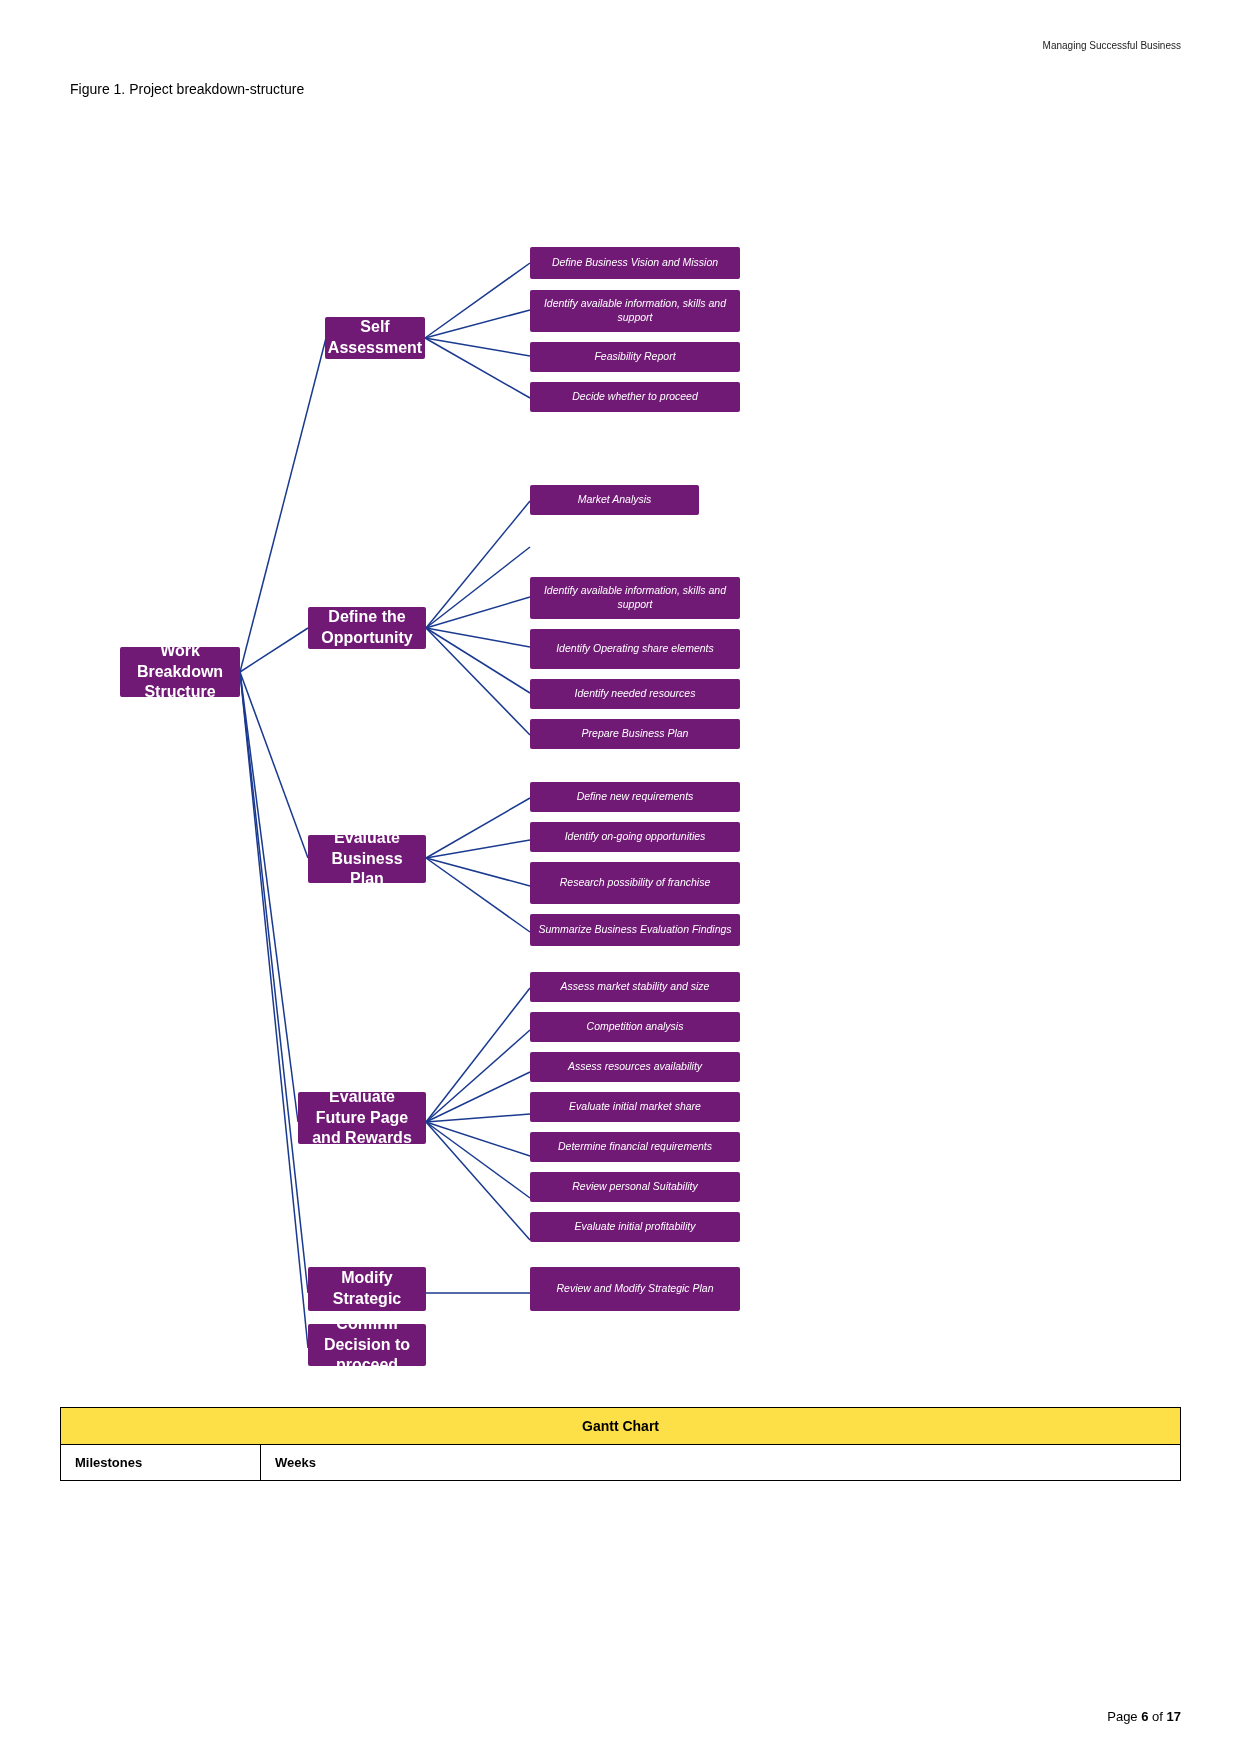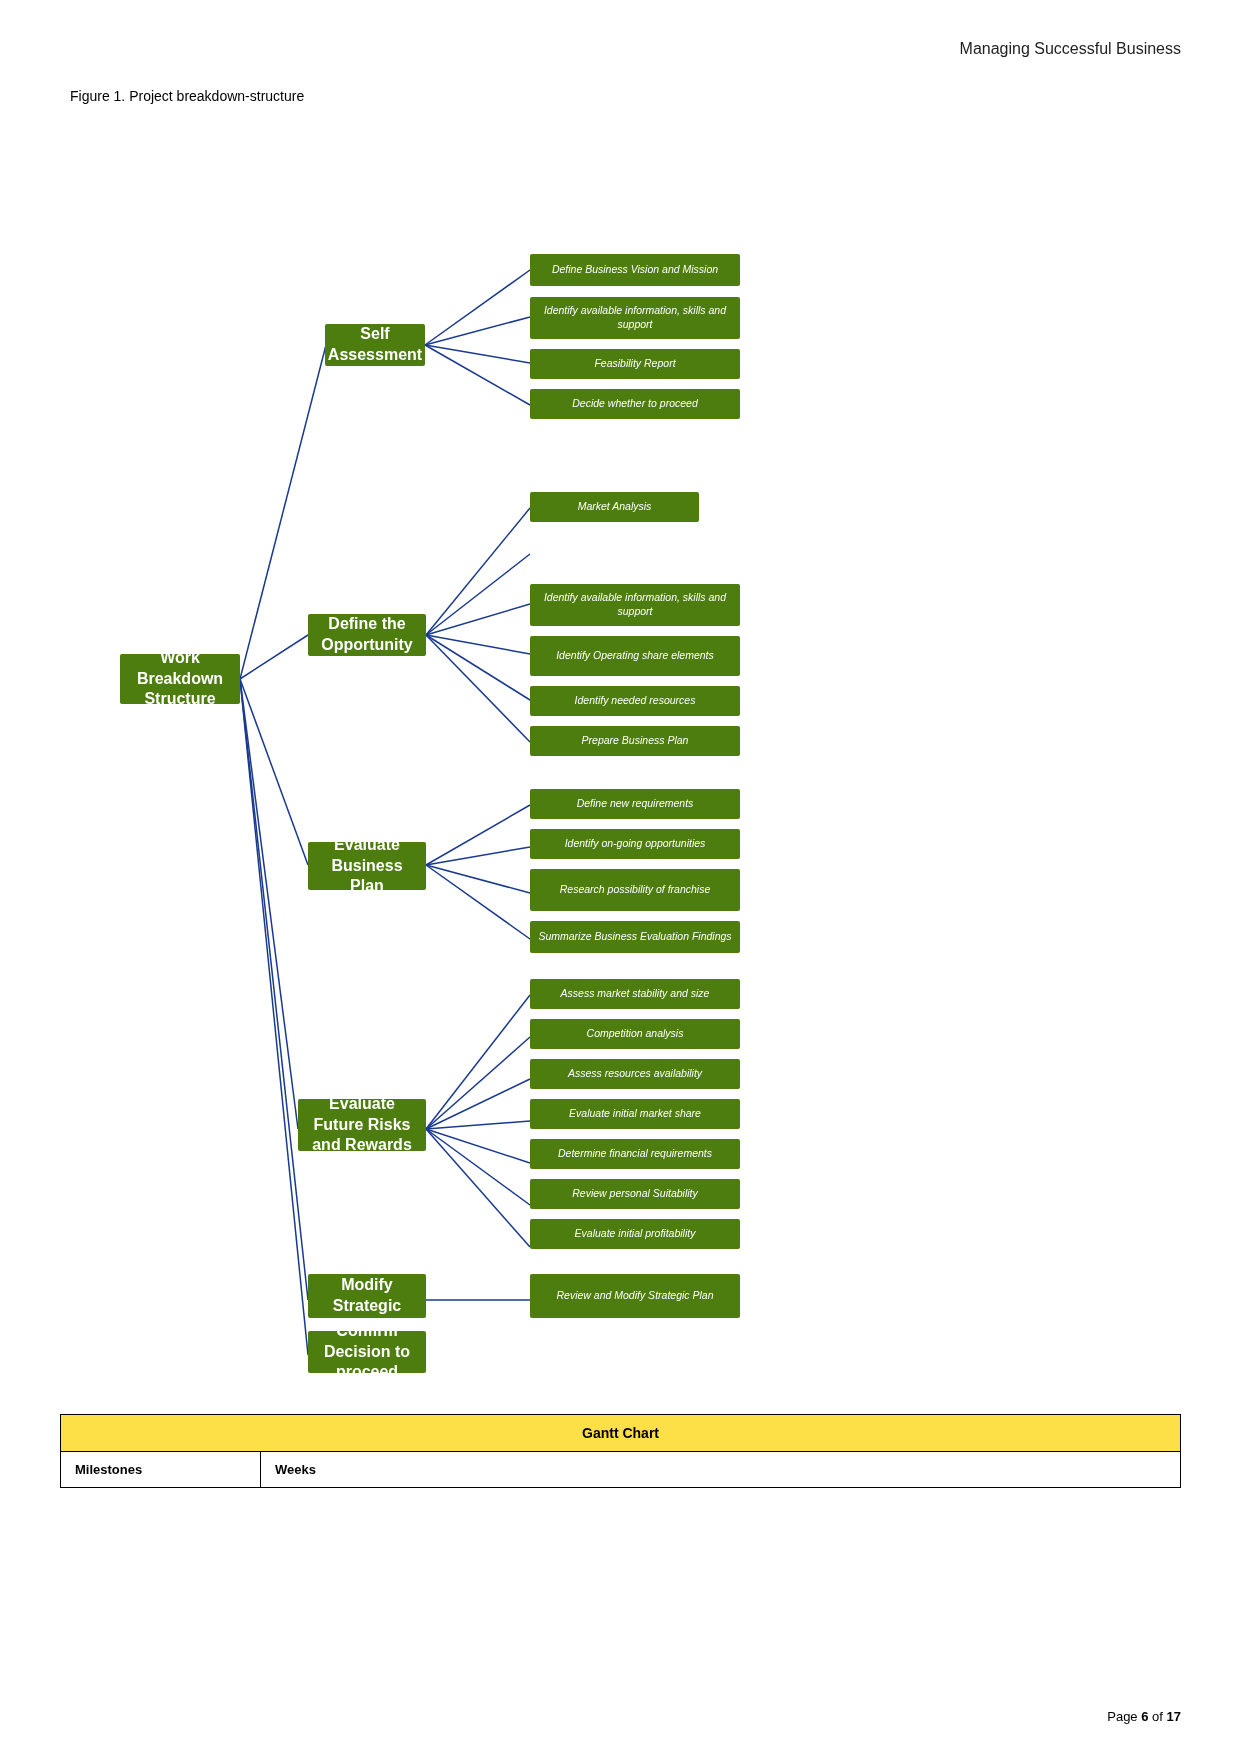--- a/index.html
+++ b/index.html
@@ -8,21 +8,21 @@
       font-family: Arial, sans-serif;
       width: 1241px;
       min-height: 1754px;
       position: relative;
       padding: 40px 60px;
       color: #000;
     }
 
     .page-header {
       text-align: right;
-      font-size: 16px;
+      font-size: 10px;
       margin-bottom: 30px;
       color: #222;
     }
 
     .figure-title {
       font-size: 14px;
       font-weight: normal;
       margin-bottom: 20px;
       margin-left: 10px;
     }
@@ -37,21 +37,21 @@
     svg.diagram-svg {
       position: absolute;
       top: 0; left: 0;
       width: 100%;
       height: 100%;
       overflow: visible;
     }
 
     .node-box {
       position: absolute;
-      background: #4d7c0f;
+      background: #701a75;
       color: #fff;
       font-size: 10.5px;
       font-style: italic;
       text-align: center;
       display: flex;
       align-items: center;
       justify-content: center;
       border-radius: 2px;
       padding: 4px 6px;
       line-height: 1.3;
@@ -198,21 +198,21 @@
     Identify on-going opportunities
   </div>
   <div class="node-box" style="left:470px;top:745px;width:210px;height:42px;">
     Research possibility of franchise
   </div>
   <div class="node-box" style="left:470px;top:797px;width:210px;height:32px;">
     Summarize Business Evaluation Findings
   </div>
 
   <div class="node-box bold-label" style="left:238px;top:975px;width:128px;height:52px;">
-    Evaluate Future Risks and Rewards
+    Evaluate Future Page and Rewards
   </div>
 
   <div class="node-box" style="left:470px;top:855px;width:210px;height:30px;">
     Assess market stability and size
   </div>
   <div class="node-box" style="left:470px;top:895px;width:210px;height:30px;">
     Competition analysis
   </div>
   <div class="node-box" style="left:470px;top:935px;width:210px;height:30px;">
     Assess resources availability

